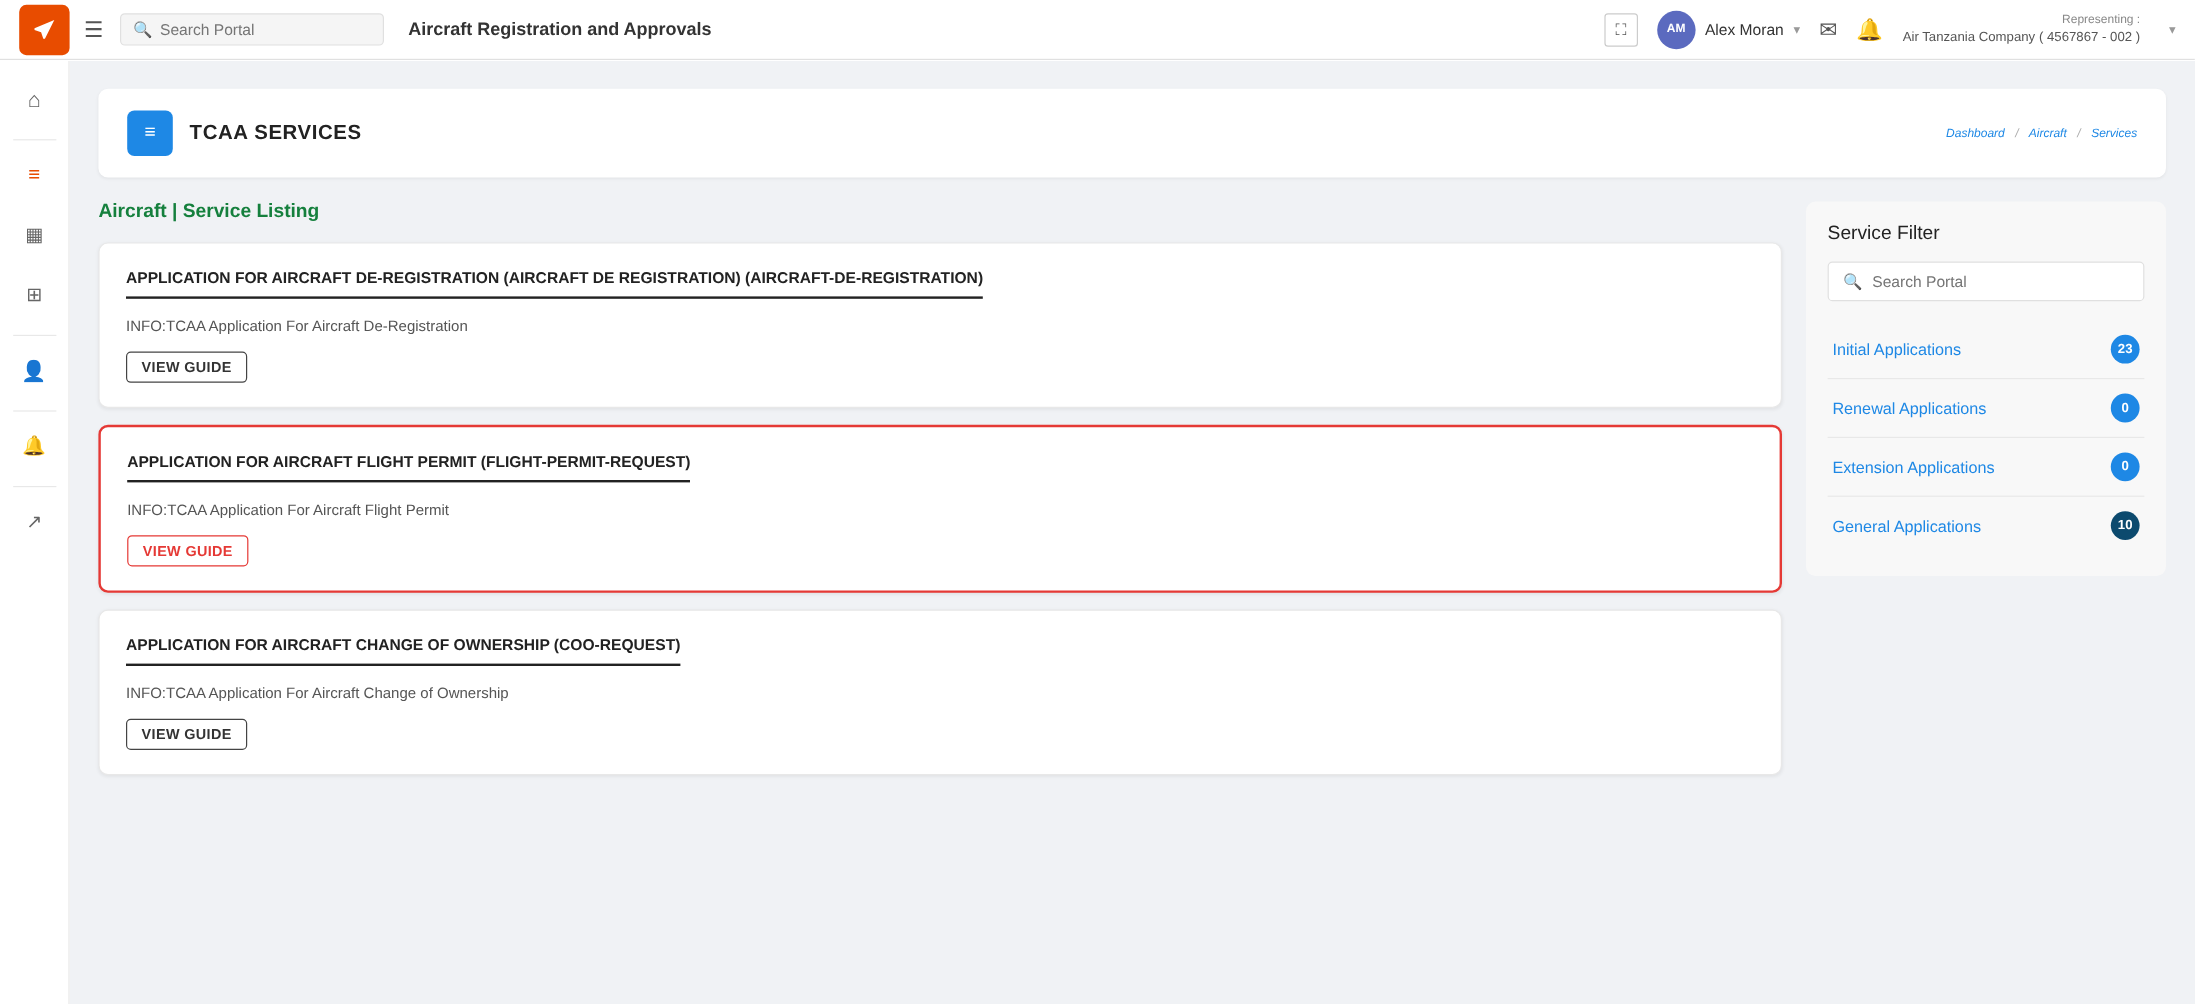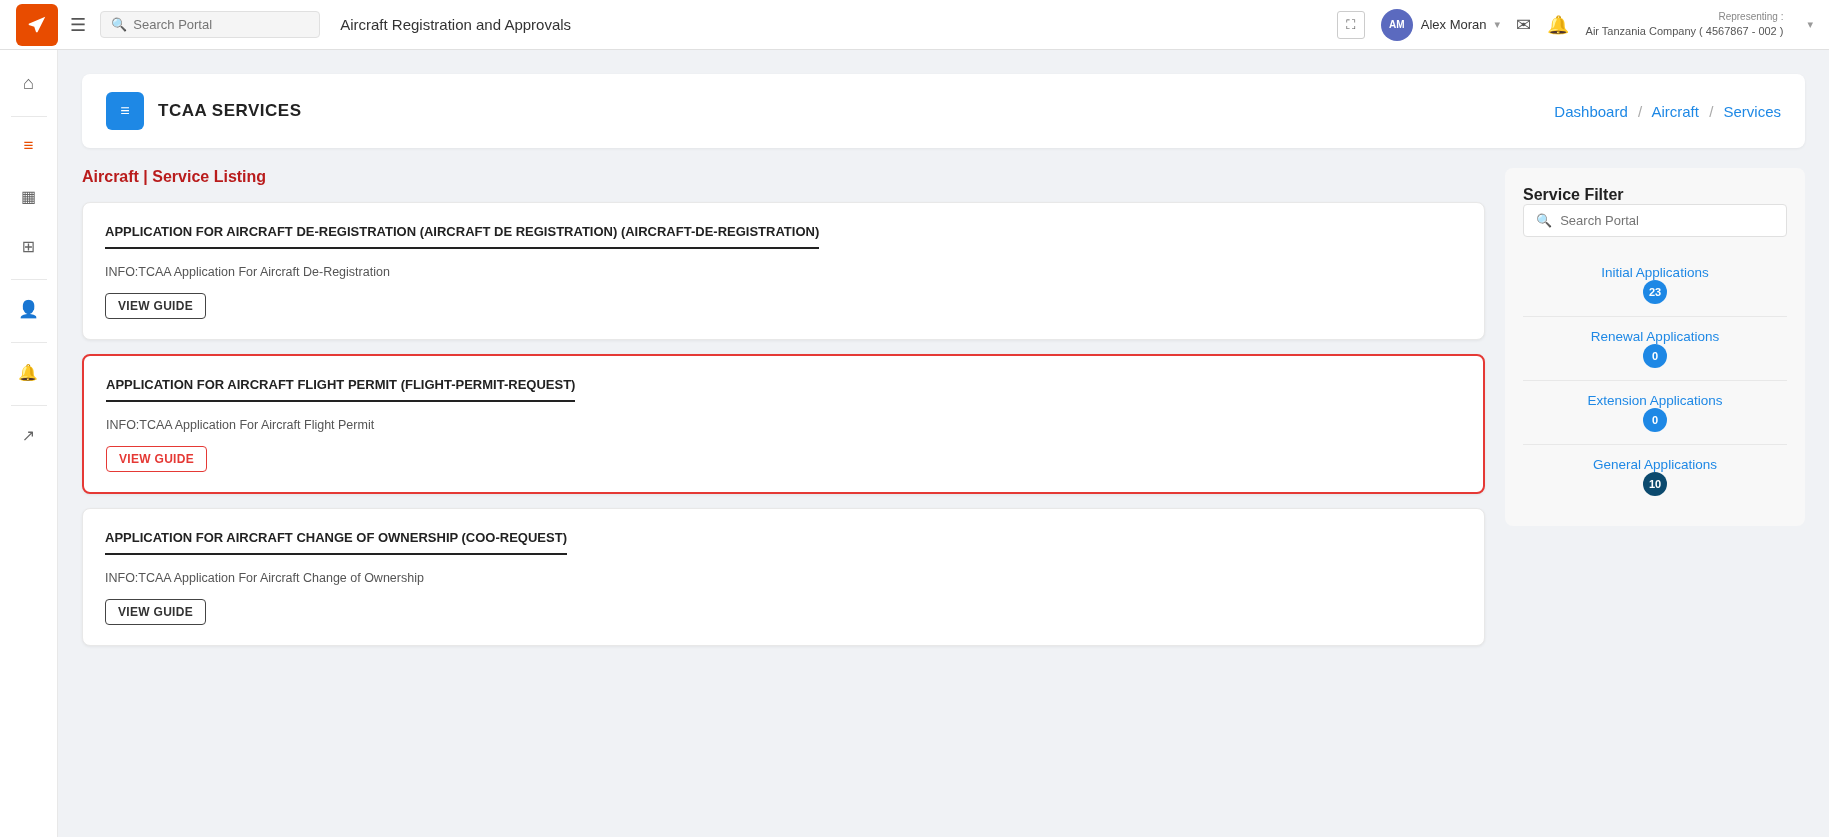--- a/index.html
+++ b/index.html
@@ -47,21 +47,21 @@
       border: none;
       background: transparent;
       outline: none;
       font-size: 13px;
       color: #888;
       width: 100%;
     }
     .navbar-search-icon { color: #aaa; margin-right: 6px; font-size: 13px; }
     .navbar-title {
       font-size: 15px;
-      font-weight: 400;
+      font-weight: 700;
       color: #333;
       flex: 1;
     }
     .navbar-right {
       display: flex;
       align-items: center;
       gap: 16px;
     }
     .navbar-fullscreen {
       width: 28px; height: 28px;
@@ -166,39 +166,40 @@
       color: #fff;
       font-size: 16px;
     }
     .header-title {
       font-size: 17px;
       font-weight: 700;
       color: #222;
       letter-spacing: 0.5px;
     }
     .breadcrumb {
-      font-size: 15px;
+      font-size: 10px;
       color: #888;
+      font-style: italic;
     }
     .breadcrumb a { color: #1e88e5; text-decoration: none; }
     .breadcrumb-sep { margin: 0 6px; color: #aaa; }
 
     
     .content-layout {
       display: flex;
       gap: 20px;
     }
     .service-list { flex: 1; }
     .service-filter { width: 300px; flex-shrink: 0; }
 
     
     .section-title {
       font-size: 16px;
       font-weight: 600;
-      color: #b91c1c;
+      color: #15803d;
       margin-bottom: 16px;
     }
 
     
     .service-card {
       background: #fff;
       border-radius: 8px;
       padding: 20px 22px;
       margin-bottom: 14px;
       box-shadow: 0 1px 3px rgba(0,0,0,0.06);
@@ -240,22 +241,23 @@
     }
 
     
     .filter-card {
       background: #f8f8f8;
       border-radius: 8px;
       padding: 18px;
     }
     .filter-title {
       font-size: 16px;
-      font-weight: 700;
+      font-weight: 400;
       color: #222;
+      margin-bottom: 14px;
     }
     .filter-search {
       display: flex;
       align-items: center;
       background: #fff;
       border: 1px solid #e0e0e0;
       border-radius: 4px;
       padding: 8px 12px;
       margin-bottom: 16px;
     }
@@ -268,21 +270,20 @@
       color: #888;
       width: 100%;
     }
     .filter-item {
       display: flex;
       align-items: center;
       justify-content: space-between;
       padding: 12px 4px;
       border-bottom: 1px solid #e8e8e8;
       cursor: pointer;
-      flex-direction: column;
     }
     .filter-item:last-child { border-bottom: none; }
     .filter-item-label {
       font-size: 13.5px;
       color: #1e88e5;
     }
     .filter-item-badge {
       background: #1e88e5;
       color: #fff;
       border-radius: 50%;

